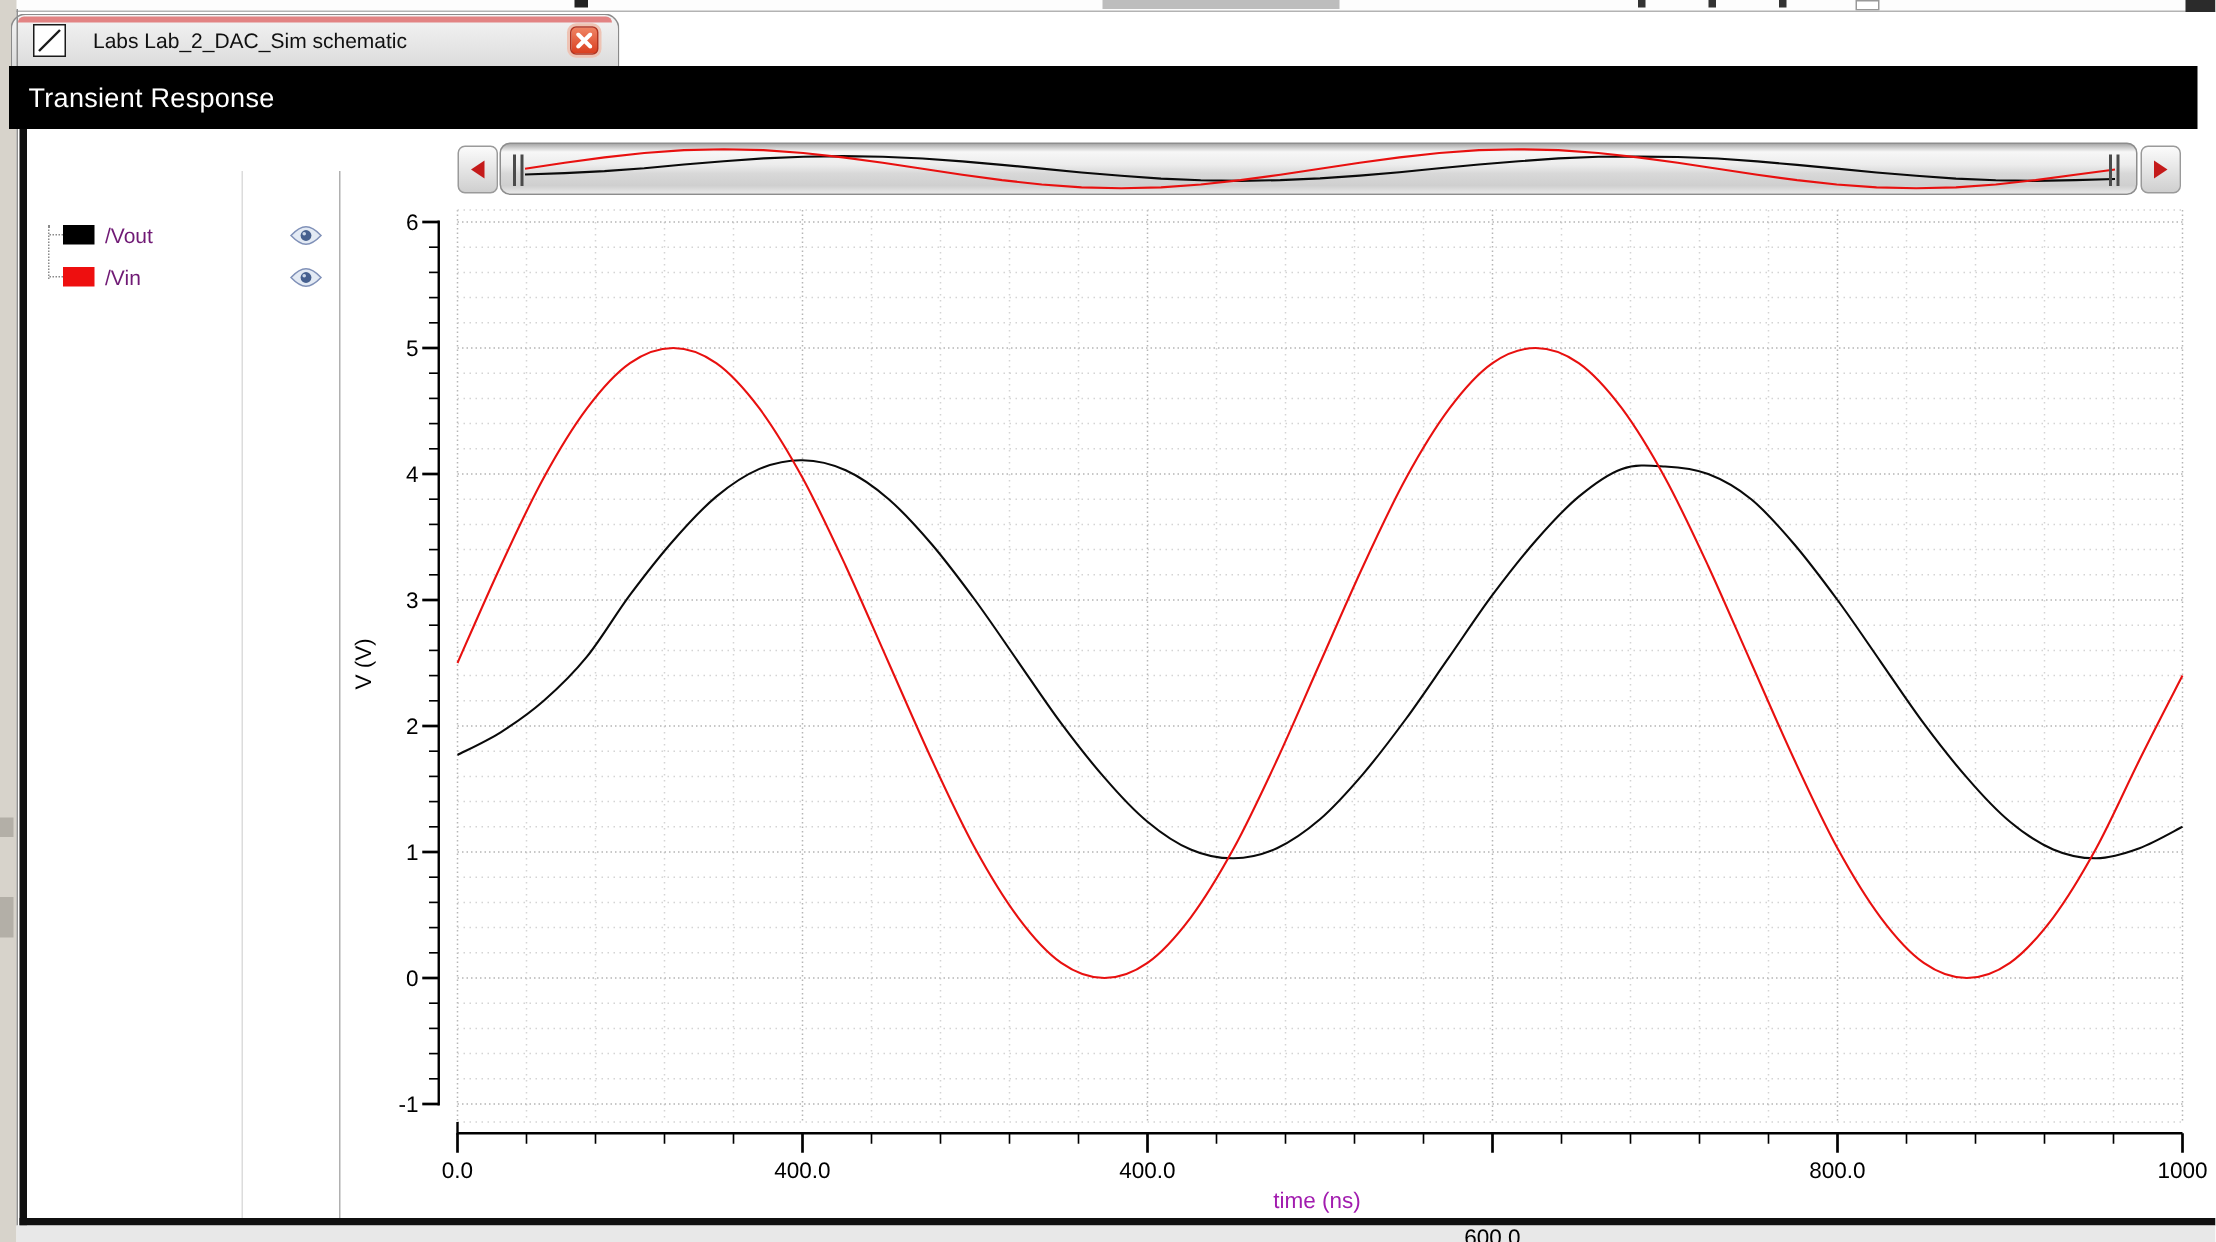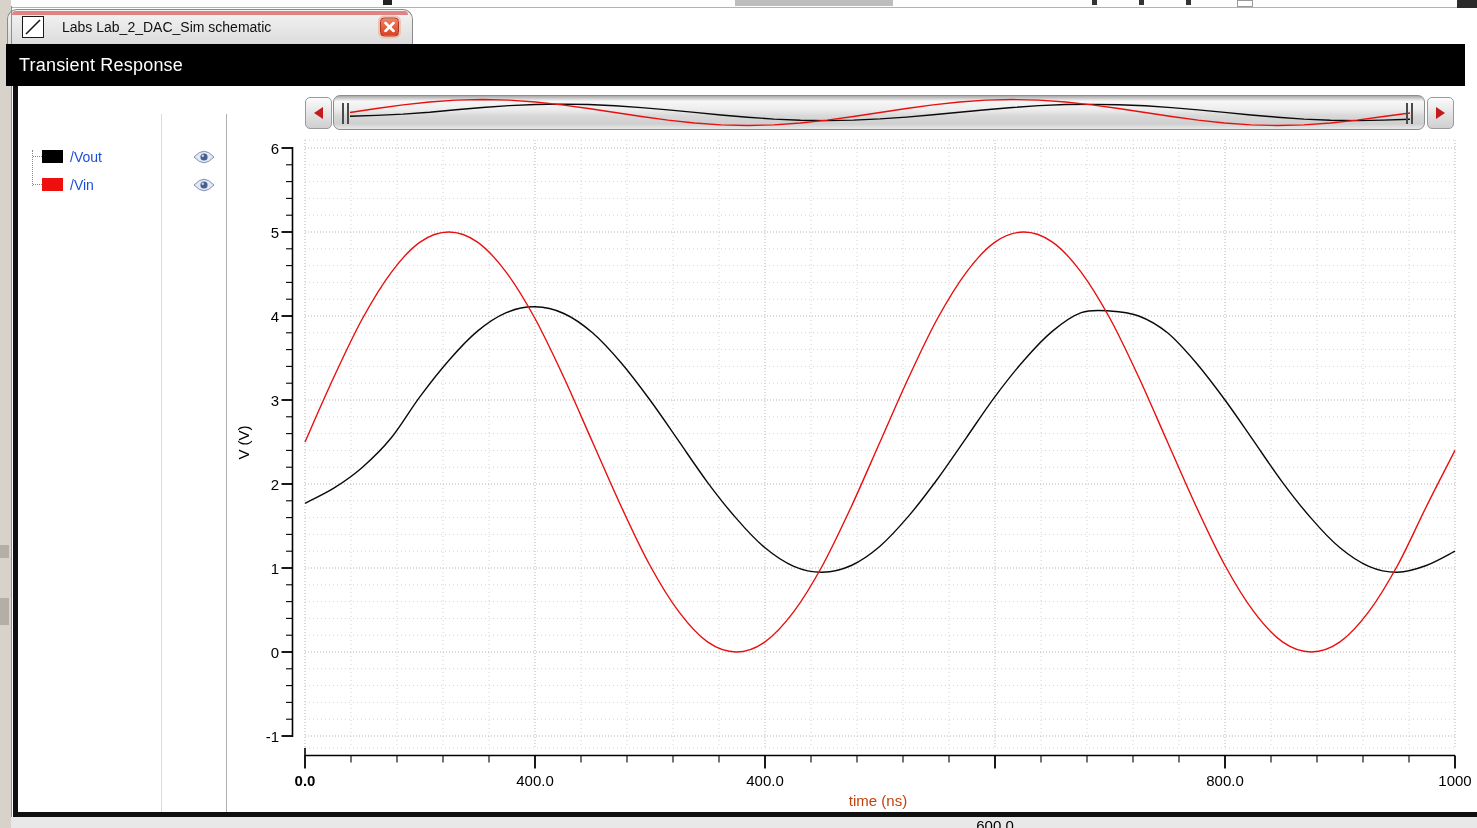--- a/index.html
+++ b/index.html
@@ -41,21 +41,21 @@
                   font-size:15px; color:#2a2a2a; }
   #col-name-label { position:absolute; left:6px; top:5px; }
   #col-vis-label  { position:absolute; left:168px; top:5px; }
   #panel-header-divider { position:absolute; left:160px; top:0; width:1px; height:100%; background:#909090; }
   #panel-body { left:18px; top:114px; width:209px; height:698px; background:#fff; border-right:1px solid #b0b0b0; }
   #panel-col-line { left:161px; top:114px; width:1px; height:698px; background:#dcdcdc; }
 
   .tree-vline { left:32px; top:150px; width:1px; height:36px; border-left:1px dotted #8a8a8a; }
   .tree-stub  { width:9px; height:1px; border-top:1px dotted #8a8a8a; left:33px; }
   .swatch { width:21px; height:13px; left:42px; }
-  .sig-label { left:70px; font-size:14px; color:#1d4ed8; }
+  .sig-label { left:70px; font-size:14px; color:#701a75; }
   .eye { left:193px; width:22px; height:14px; cursor:pointer; }
 
   
   .sb-btn { top:97px; width:27px; height:32px; border:1px solid #9a9a9a; border-radius:5px;
             background:linear-gradient(#fbfbfb,#cfcfcf); display:flex; align-items:center;
             justify-content:center; cursor:pointer; }
   #sb-left  { left:305px; }
   #sb-right { left:1427px; }
   .tri-left  { width:0; height:0; border-top:6px solid transparent; border-bottom:6px solid transparent; border-right:9px solid #c41a1a; }
   .tri-right { width:0; height:0; border-top:6px solid transparent; border-bottom:6px solid transparent; border-left:9px solid #c41a1a; }
@@ -65,21 +65,21 @@
   .grip { position:absolute; top:7px; width:10px; height:21px; display:flex; gap:3px; }
   .grip span { width:2px; height:21px; background:#4a4a4a; }
   #grip-l { left:8px; } #grip-r { right:8px; }
   #sb-wave { position:absolute; left:15px; top:0; width:1062px; height:33px; }
 
   
   #plot-svg { left:0; top:0; width:1477px; height:828px; pointer-events:none; }
   .ylab { position:absolute; width:34px; height:19px; line-height:19px; text-align:right; font-size:15px; color:#000; }
   .xlab { position:absolute; width:70px; height:19px; line-height:19px; text-align:center; font-size:15px; color:#000; }
   #ylabel { left:210px; top:434px; width:66px; height:17px; text-align:center; font-size:15px; color:#000; transform:rotate(-90deg); }
-  #xlabel { left:828px; top:792px; width:100px; height:18px; text-align:center; font-size:15px; color:#c2410c; }
+  #xlabel { left:828px; top:792px; width:100px; height:18px; text-align:center; font-size:15px; color:#a21caf; }
 </style>
 </head>
 <body>
 
 <div id="screen">
 
   <div class="abs" id="top-strip">
     <div class="frag" style="left:383px;top:0;width:9px;height:5px;background:#222;"></div>
     <div class="frag" style="left:735px;top:0;width:158px;height:6px;"></div>
     <div class="frag" style="left:1092px;top:0;width:5px;height:5px;background:#333;"></div>
@@ -301,21 +301,21 @@
     </svg>
   <div id="tick-layer">
       <div class="ylab" style="left: 245px; top: 726.5px;">-1</div>
       <div class="ylab" style="left: 245px; top: 642.5px;">0</div>
       <div class="ylab" style="left: 245px; top: 558.5px;">1</div>
       <div class="ylab" style="left: 245px; top: 474.5px;">2</div>
       <div class="ylab" style="left: 245px; top: 390.5px;">3</div>
       <div class="ylab" style="left: 245px; top: 306.5px;">4</div>
       <div class="ylab" style="left: 245px; top: 222.5px;">5</div>
       <div class="ylab" style="left: 245px; top: 138.5px;">6</div>
-      <div class="xlab" style="left: 270px; top: 771px; font-weight: bold;">0.0</div>
+      <div class="xlab" style="left: 270px; top: 771px;">0.0</div>
       <div class="xlab" style="left: 500px; top: 771px;">400.0</div>
       <div class="xlab" style="left: 730px; top: 771px;">400.0</div>
       <div class="xlab" style="left: 960px; top: 771px; margin-top: 45px;">600.0</div>
       <div class="xlab" style="left: 1190px; top: 771px;">800.0</div>
       <div class="xlab" style="left: 1420px; top: 771px;">1000</div>
     </div>
   <div class="abs" id="ylabel">V (V)</div>
   <div class="abs" id="xlabel">time (ns)</div>
 
 </div>

